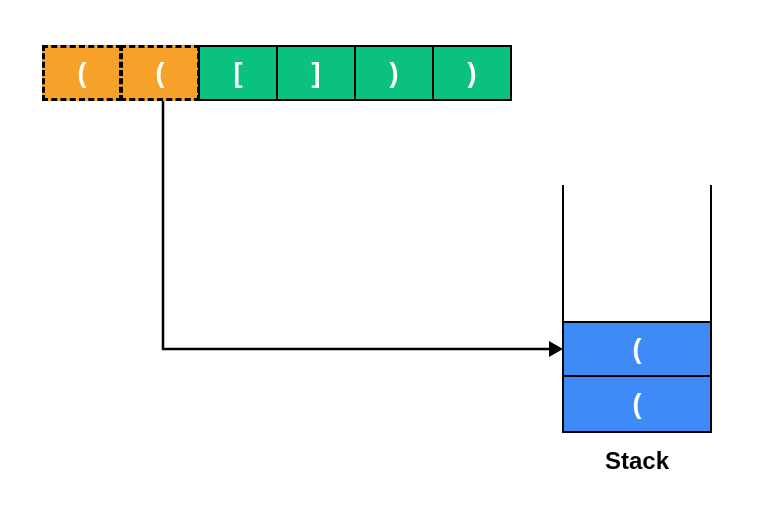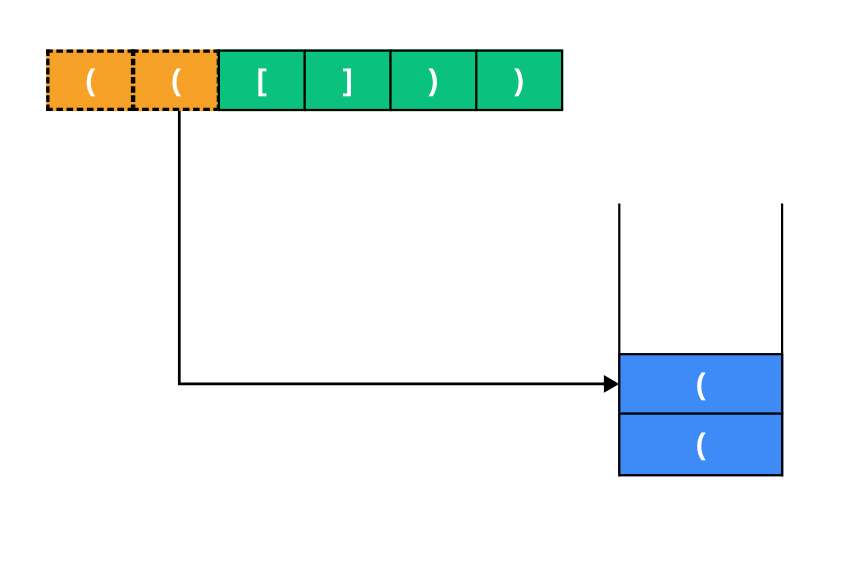--- a/index.html
+++ b/index.html
@@ -125,14 +125,15 @@
   <div class="stack-wall left"></div>
   <div class="stack-wall right"></div>
 
   <div class="stack-cell top">
     <span>(</span>
   </div>
   <div class="stack-cell bottom">
     <span>(</span>
   </div>
 
+  <div class="stack-label">Stack</div>
 
 </div>
 
 </body></html>

